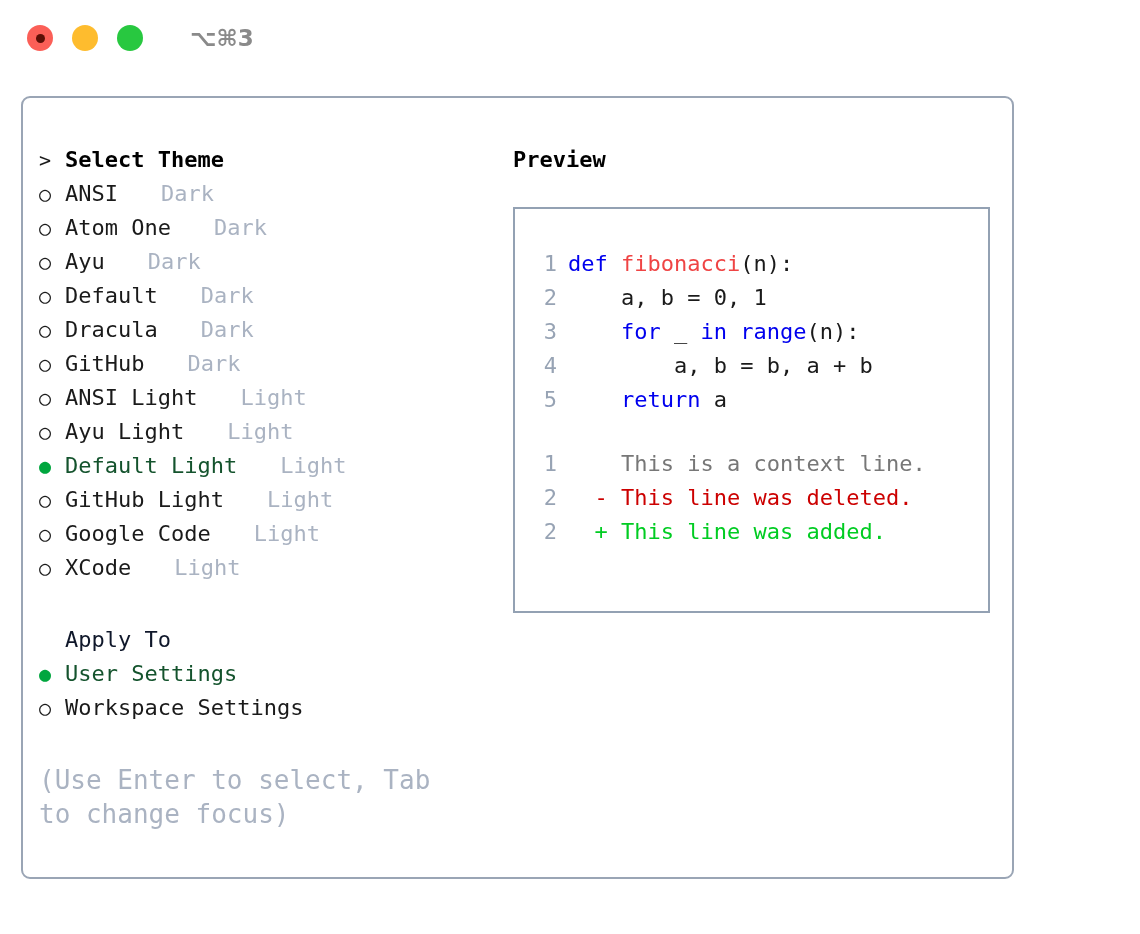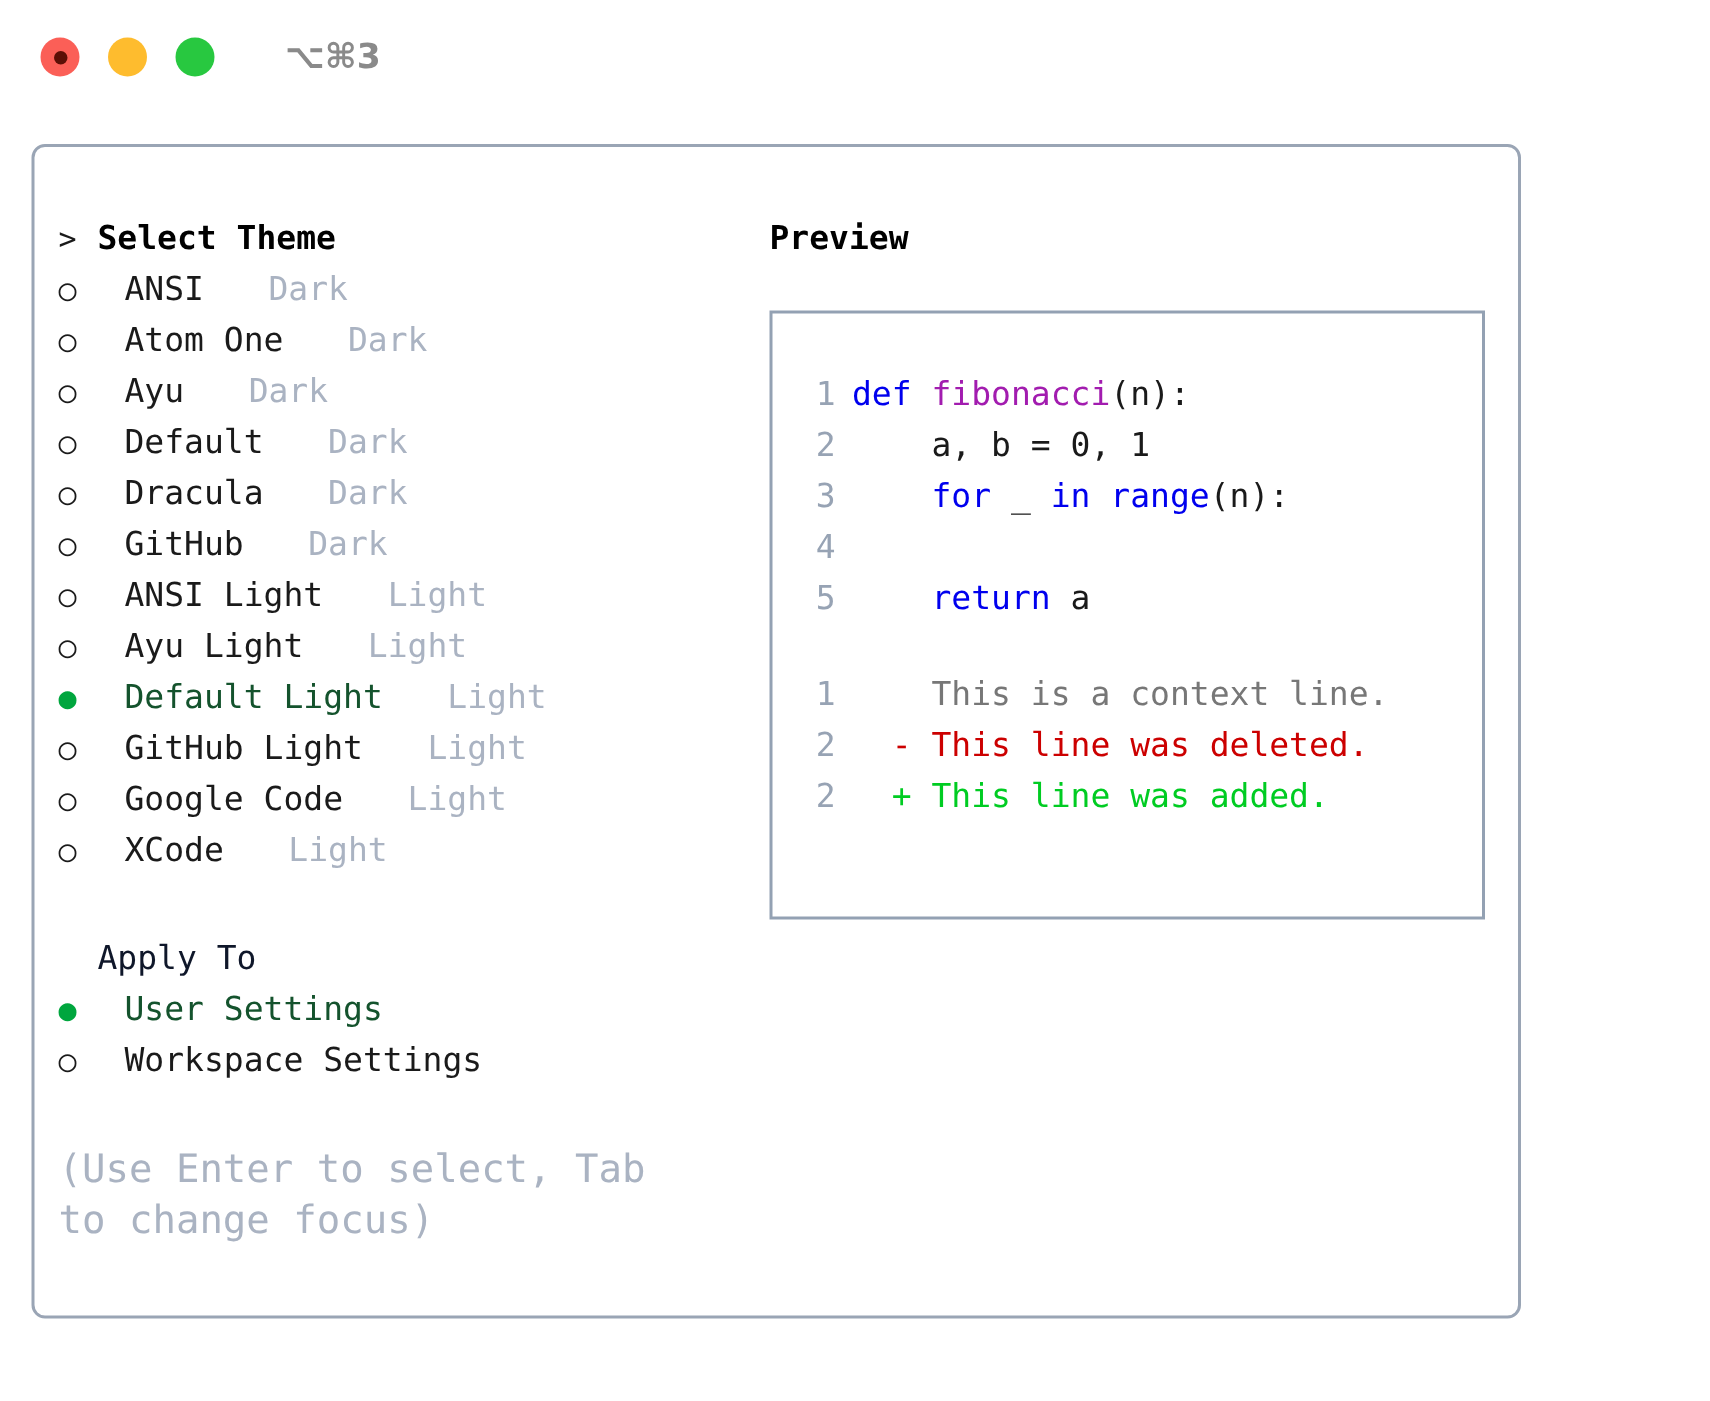--- a/index.html
+++ b/index.html
@@ -91,21 +91,21 @@
     color: #1a1a1a;
     font-size: 20px;
   }
   .bullet.sel {
     color: #00a63e;
   }
   .heading {
     font-weight: bold;
     color: #000;
   }
-  .theme-name { color: #1a1a1a; margin-left: 18px; }
+  .theme-name { color: #1a1a1a; }
   .theme-name.sel { color: #14532d; }
   .theme-cat {
     color: #aab3c2;
     padding-left: 11px;
     margin-left: 32px;
   }
   .section-head {
     color: #0f172a;
     font-size: 22px;
   }
@@ -148,21 +148,21 @@
     white-space: pre;
   }
   .lineno {
     width: 28px;
     flex: 0 0 28px;
     text-align: right;
     color: #97a3b4;
     padding-right: 11px;
   }
   .tok-kw  { color: #0000ee; }
-  .tok-fn  { color: #a21caf; }
+  .tok-fn  { color: #ef4444; }
   .tok-txt { color: #1a1a1a; }
   .diff-gap { height: 30px; }
   .diff-ctx { color: #777777; }
   .diff-del { color: #cc0000; }
   .diff-add { color: #00cc22; }
 </style>
 </head>
 <body>
 
 <div class="titlebar">
@@ -218,21 +218,21 @@
       <div class="hint">(Use Enter to select, Tab to change focus)</div>
     </div>
 
     <div class="right-pane">
       <div class="preview-label">Preview</div>
       <div class="preview-box">
         <div id="code-block">
             <div class="code-line"><span class="lineno">1</span><span class="tok-kw">def </span><span class="tok-fn">fibonacci</span><span class="tok-txt">(n):</span></div>
             <div class="code-line"><span class="lineno">2</span><span class="tok-txt">    a, b = 0, 1</span></div>
             <div class="code-line"><span class="lineno">3</span><span class="tok-txt">    </span><span class="tok-kw">for</span><span class="tok-txt"> _ </span><span class="tok-kw">in range</span><span class="tok-txt">(n):</span></div>
-            <div class="code-line"><span class="lineno">4</span></div>
+            <div class="code-line"><span class="lineno">4</span><span class="tok-txt">        a, b = b, a + b</span></div>
             <div class="code-line"><span class="lineno">5</span><span class="tok-txt">    </span><span class="tok-kw">return</span><span class="tok-txt"> a</span></div>
           </div>
         <div class="diff-gap"></div>
         <div id="diff-block">
             <div class="code-line"><span class="lineno">1</span><span class="diff-ctx">   </span><span class="diff-ctx"> This is a context line.</span></div>
             <div class="code-line"><span class="lineno">2</span><span class="diff-del">  -</span><span class="diff-del"> This line was deleted.</span></div>
             <div class="code-line"><span class="lineno">2</span><span class="diff-add">  +</span><span class="diff-add"> This line was added.</span></div>
           </div>
       </div>
     </div>

